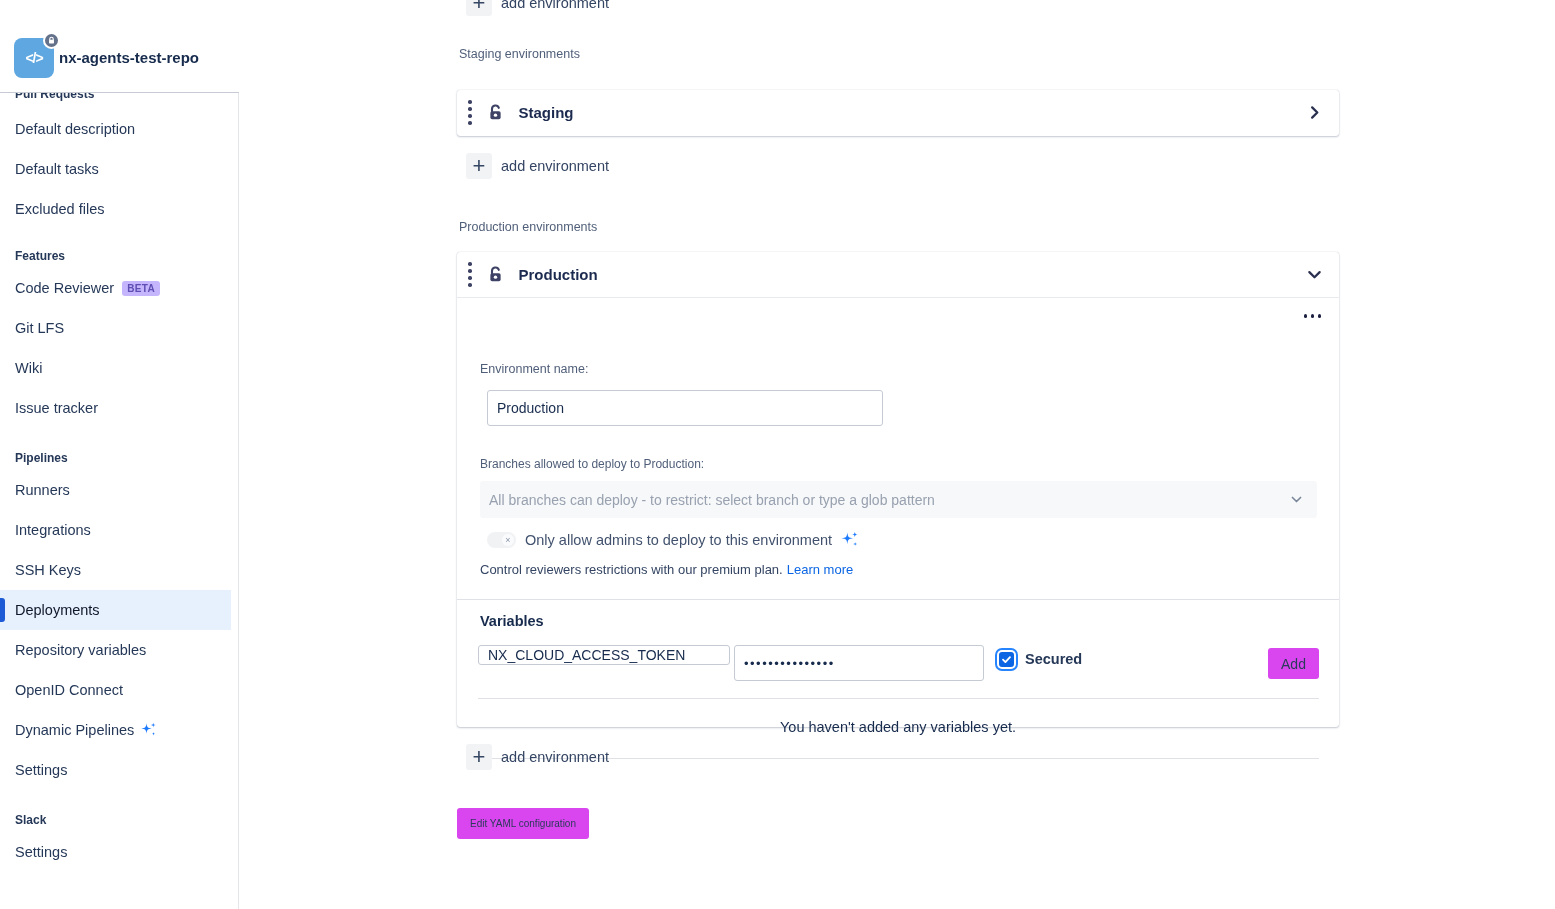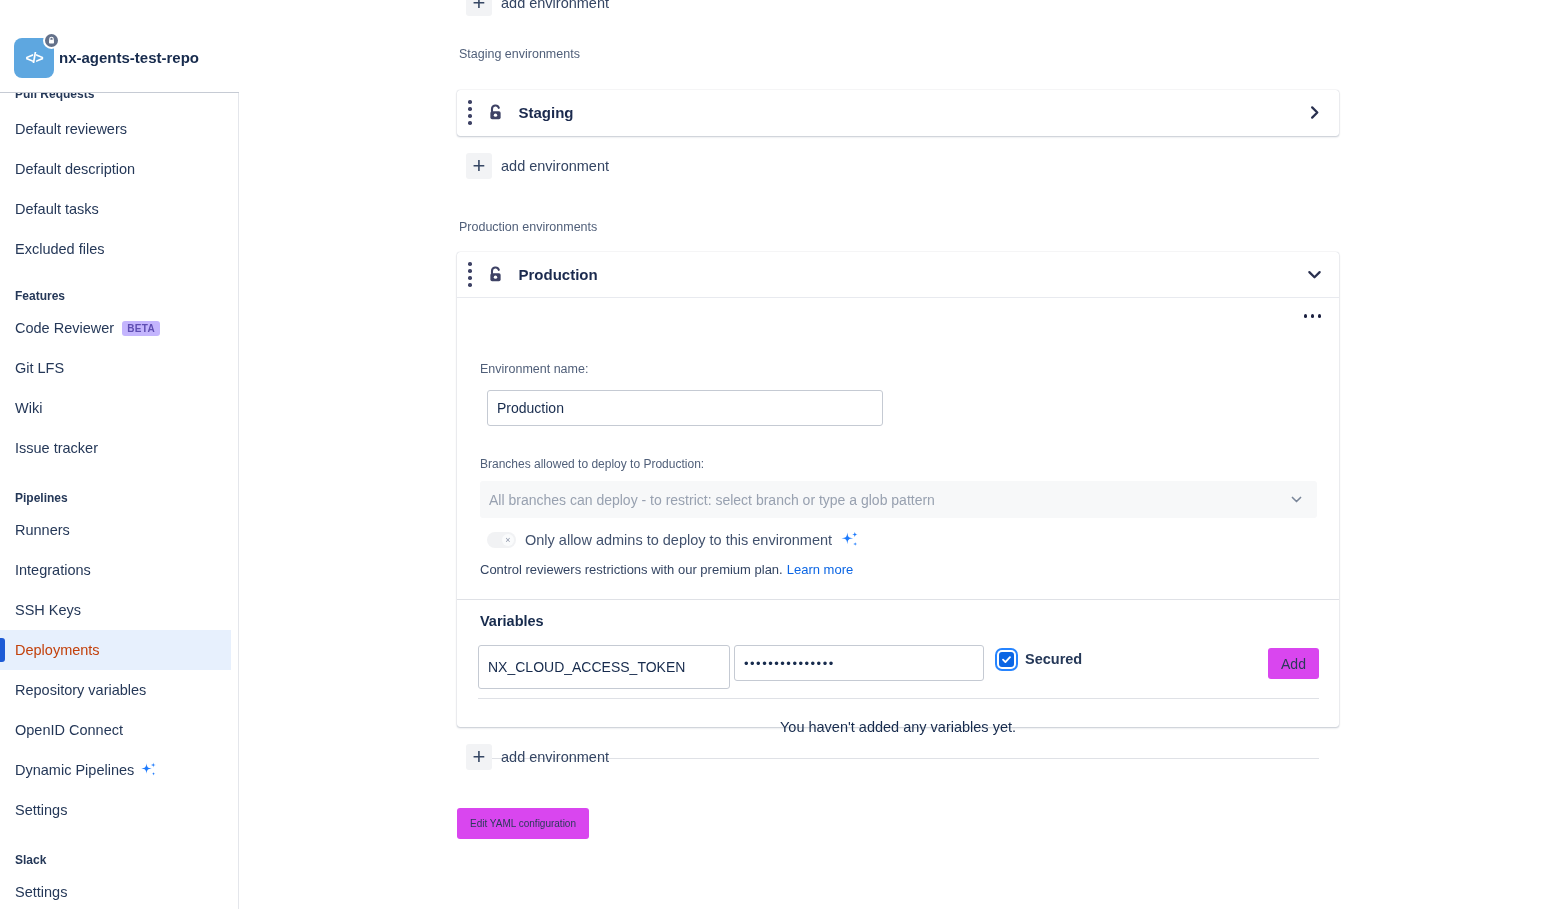--- a/index.html
+++ b/index.html
@@ -10,21 +10,21 @@
   .sidebar { position:absolute; left:0; top:0; width:239px; height:909px; background:#fff; border-right:1px solid #E4E6EB; }
   .sidebar-header { position:absolute; top:0; left:0; width:239px; height:93px; background:#fff; z-index:2; border-bottom:1px solid #C6CBD4; }
   .repo-avatar { position:absolute; left:14px; top:38px; width:40px; height:40px; background:#5EA7E0; border-radius:8px; display:flex; align-items:center; justify-content:center; color:#fff; font-weight:700; font-size:14px; letter-spacing:-1px; }
   .avatar-badge { position:absolute; left:43px; top:32px; width:17px; height:17px; background:#64718A; border:2px solid #fff; border-radius:50%; display:flex; align-items:center; justify-content:center; }
   .repo-title { position:absolute; left:59px; top:49px; font-size:15px; font-weight:700; color:#172B4D; }
   .nav-header-cut { position:absolute; left:15px; top:86px; z-index:1; font-size:12px; font-weight:700; color:#253858; line-height:16px; }
   .nav { position:absolute; top:109px; left:0; width:231px; z-index:1; }
   .nav-item { height:40px; display:flex; align-items:center; padding:0 15px; font-size:14.5px; color:#253858; cursor:pointer; }
   .nav-header { height:24px; display:flex; align-items:center; padding:0 15px; font-size:12px; font-weight:700; color:#253858; }
   .mt15 { margin-top:15px; } .mt18 { margin-top:18px; }
-  .nav-item.selected { background:#E7F0FD; color:#c2410c; position:relative; }
+  .nav-item.selected { background:#E7F0FD; color:#0f172a; position:relative; }
   .nav-item.selected::before { content:''; position:absolute; left:0; top:8px; width:5px; height:24px; background:#1D5BD6; border-radius:0 3px 3px 0; }
   .beta-badge { margin-left:8px; background:#c4b5fd; color:#5E4DB2; font-size:10px; font-weight:700; letter-spacing:.4px; padding:2px 5px; border-radius:3px; }
   .spark { margin-left:5px; display:inline-flex; }
 
   
   .main { position:absolute; left:240px; top:0; width:1315px; height:909px; background:#fff; }
   .section-label { position:absolute; left:219px; font-size:12.5px; color:#505F79; }
   .env-card { position:absolute; left:217px; width:882px; background:#fff; border-radius:3px;
               box-shadow:0 1px 2px rgba(9,30,66,.22), 0 0 1px rgba(9,30,66,.28); }
   .card-header { height:45px; display:flex; align-items:center; }
@@ -50,21 +50,21 @@
   .branch-select .chev { margin-left:auto; margin-right:14px; display:flex; }
   .toggle-row { position:absolute; left:30px; top:232px; display:flex; align-items:center; }
   .toggle { width:29px; height:16px; background:#F1F2F4; border-radius:9px; position:relative; }
   .toggle .knob { position:absolute; right:2px; top:2px; width:12px; height:12px; background:#FAFBFC; border-radius:50%; display:flex; align-items:center; justify-content:center; font-size:9px; color:#8C95A8; line-height:1; }
   .toggle-row .lbl { margin-left:9px; font-size:14.5px; color:#42526E; }
   .toggle-row .spark { margin-left:7px; }
   .premium-line { position:absolute; left:23px; top:264px; font-size:13px; color:#344563; }
   .premium-line a { color:#0C66E4; text-decoration:none; margin-left:4px; cursor:pointer; }
   .body-divider { position:absolute; left:0; top:301px; width:100%; height:0; border-top:1px solid #DFE1E6; }
   .vars-heading { position:absolute; left:23px; top:315px; font-size:14.5px; font-weight:700; color:#172B4D; }
-  .var-name { left:21px; top:347px; width:252px; height:44px; }
+  .var-name { left:21px; top:347px; width:252px; height:20px; }
   .var-value { left:277px; top:347px; width:250px; height:36px; letter-spacing:1.5px; font-size:13px; }
   .secured-wrap { position:absolute; left:542px; top:353px; display:flex; align-items:center; }
   .checkbox { width:15px; height:15px; background:#0C66E4; border-radius:3px; display:flex; align-items:center; justify-content:center; box-shadow:0 0 0 2px #fff, 0 0 0 4px #2684FF; }
   .secured-wrap .lbl { margin-left:11px; font-size:14.5px; color:#253858;font-weight:bold; }
   .gray-btn { background:#d946ef; border:none; border-radius:3px; color:#2B3A5A; font-size:14px; font-weight:500; font-family:"Liberation Sans", sans-serif; cursor:pointer; }
   .add-btn { position:absolute; right:20px; top:350px; width:51px; height:31px; }
   .inner-divider { position:absolute; left:21px; right:20px; height:0; border-top:1px solid #DFE1E6; }
   .empty-msg { position:absolute; left:0; top:421px; width:100%; text-align:center; font-size:14.5px; color:#172B4D; }
   .yaml-btn { position:absolute; left:217px; top:808px; height:31px; padding:0 13px; font-weight:500; font-size:10px; }
 </style>
@@ -84,21 +84,20 @@
       <div class="avatar-badge">
         <svg width="9" height="9" viewBox="0 0 12 12">
           <path d="M3.7 5.2V3.9a2.3 2.3 0 0 1 4.6 0v1.3" stroke="#fff" stroke-width="1.5" fill="none"></path>
           <rect x="2.7" y="5.1" width="6.6" height="4.9" rx="1" fill="#fff"></rect>
         </svg>
       </div>
       <div class="repo-title">nx-agents-test-repo</div>
     </div>
 
     <div class="nav">
-      <div class="nav-item">Default reviewers</div>
       <div class="nav-item">Default description</div>
       <div class="nav-item">Default tasks</div>
       <div class="nav-item">Excluded files</div>
 
       <div class="nav-header mt15">Features</div>
       <div class="nav-item">
         <span>Code Reviewer</span>
         <span class="beta-badge">BETA</span>
       </div>
       <div class="nav-item">Git LFS</div>

